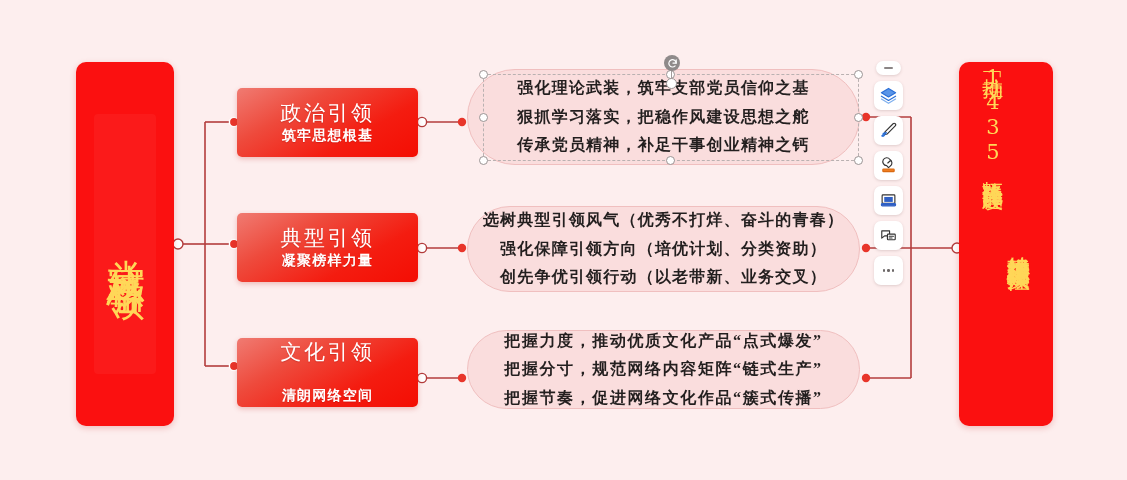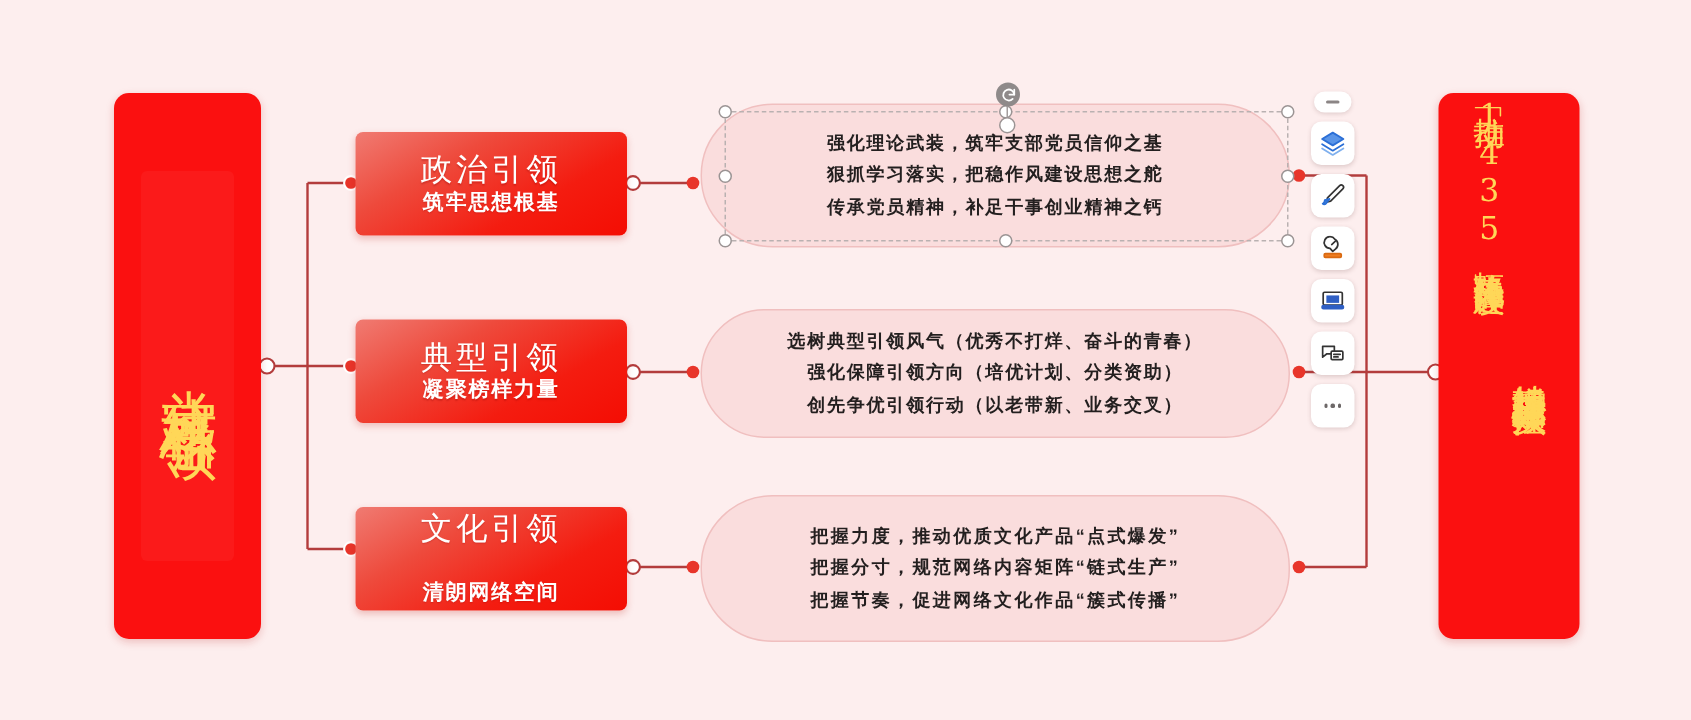--- a/index.html
+++ b/index.html
@@ -130,31 +130,31 @@
     border-radius: 48px;
     background: #fadddd;
     border: 1px solid #f0bfbf;
     display: flex;
     flex-direction: column;
     align-items: center;
     justify-content: center;
     box-sizing: border-box;
   }
   .detail-line {
-    font-size: 12px;
+    font-size: 16px;
     font-weight: bold;
     color: #231f1f;
     letter-spacing: 1.2px;
     line-height: 1.78;
     white-space: nowrap;
-    font-family: Liberation Sans, sans-serif;
+    font-family: Liberation Serif, serif;
   }
   #detail-0 { left: 467px; top: 69px;  width: 393px; height: 96px; }
   #detail-1 { left: 467px; top: 206px; width: 393px; height: 86px; }
-  #detail-2 { left: 467px; top: 330px; width: 393px; height: 98px; justify-content: center; }
+  #detail-2 { left: 467px; top: 330px; width: 393px; height: 79px; justify-content: center; }
   #detail-2 .detail-line { letter-spacing: 1.6px; }
 
   
   #selection-box {
     position: absolute;
     left: 483px;
     top: 74px;
     width: 376px;
     height: 87px;
     border: 1px dashed #b9b1b1;

